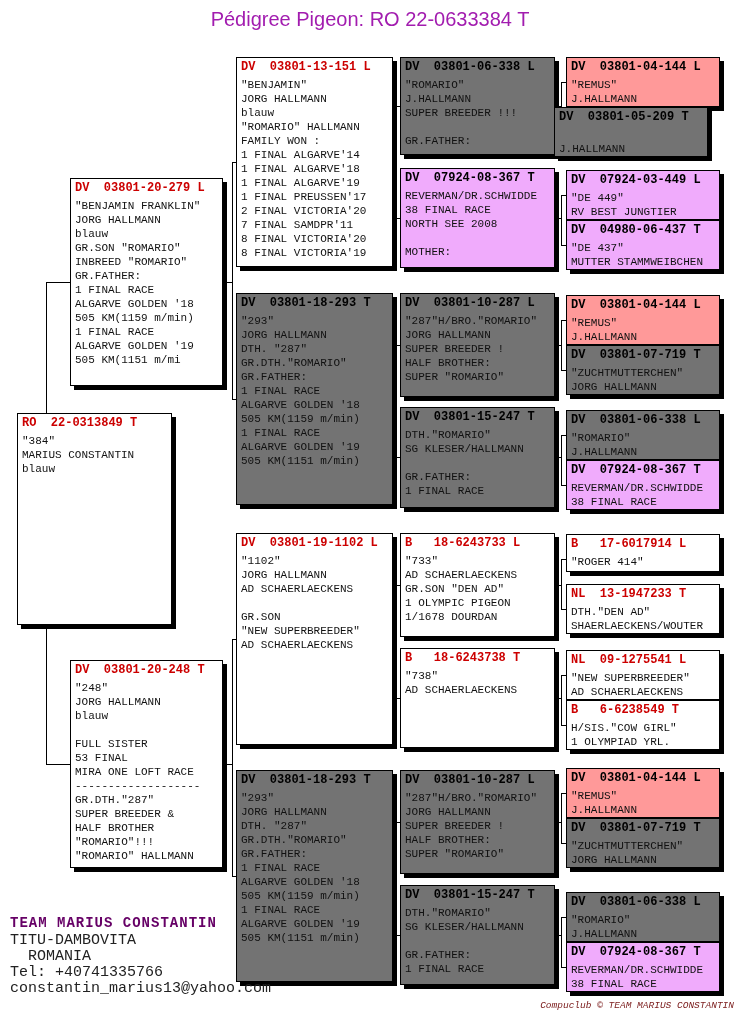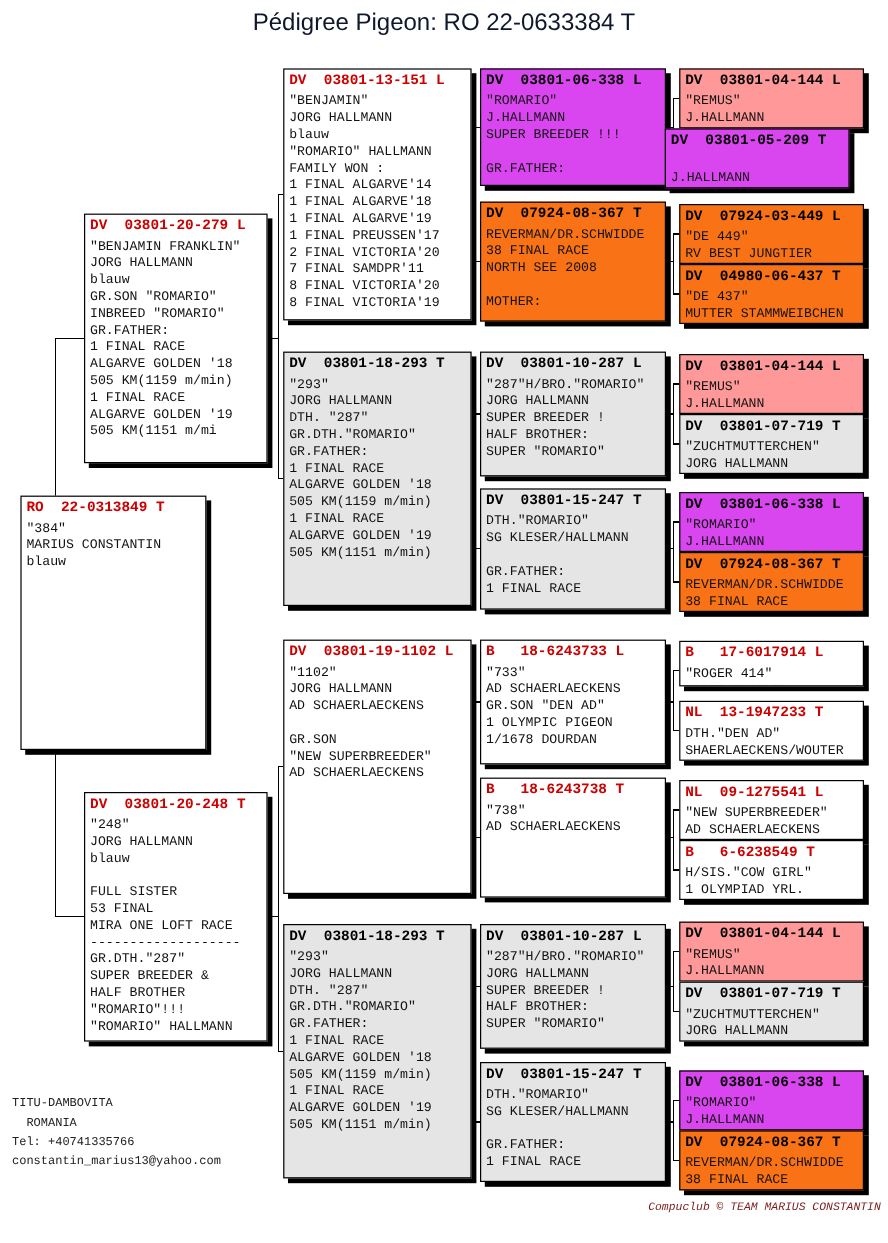--- a/index.html
+++ b/index.html
@@ -1,31 +1,31 @@
 <!DOCTYPE html>
 <html><head>
 <meta charset="utf-8">
 <title>Pedigree</title>
 <style>
   html,body{margin:0;padding:0;}
   body{width:740px;height:1036px;position:relative;background:#ffffff;overflow:hidden;
        font-family:"Liberation Mono",monospace;}
   .title{position:absolute;top:8px;left:0;width:740px;text-align:center;
-         font-family:"Liberation Sans",sans-serif;font-size:20px;color:#0f172a;}
+         font-family:"Liberation Sans",sans-serif;font-size:20px;color:#a21caf;}
   svg.connectors{position:absolute;left:0;top:0;pointer-events:none;}
   .pbox{position:absolute;border:1px solid #000;box-shadow:4px 4px 0 #000;background:#fff;
         box-sizing:border-box;padding:2px 2px 0 4px;overflow:hidden;}
   .hdr{font-size:12px;font-weight:bold;line-height:15px;white-space:pre;color:#000;}
   .hdr.red{color:#cc0000;}
   .bodytxt{font-size:11px;line-height:14px;white-space:pre;margin-top:3px;color:#111;}
-  .bg-white{background:#ffffff;} .bg-cyan{background:#e5e5e5;} .bg-yellow{background:#d946ef;}
-  .bg-green{background:#f97316;} .bg-pink{background:#ff9999;}
+  .bg-white{background:#ffffff;} .bg-cyan{background:#737373;} .bg-yellow{background:#737373;}
+  .bg-green{background:#f0abfc;} .bg-pink{background:#ff9999;}
   .owner{position:absolute;left:10px;top:913px;}
   .owner-name{font-size:14px;font-weight:bold;color:#660066;letter-spacing:1px;line-height:20px;}
-  .owner-details{font-size:10px;line-height:16px;white-space:pre;color:#222;}
+  .owner-details{font-size:15px;line-height:16px;white-space:pre;color:#222;}
   .footer{position:absolute;left:520px;top:1000px;width:214px;text-align:right;
           font-size:9.5px;font-style:italic;color:#7a1a1a;}
 </style>
 </head>
 <body>
 
 <div class="title">Pédigree Pigeon: RO  22-0633384 T</div>
 
 <svg class="connectors" width="740" height="1036">
   <g stroke="#000000" stroke-width="1" shape-rendering="crispEdges">
@@ -327,19 +327,20 @@
   <div class="bodytxt">"ROMARIO"
 J.HALLMANN</div>
 </div>
 <div class="pbox bg-green" style="left:566px;top:942px;width:154px;height:50px">
   <div class="hdr">DV  07924-08-367 T</div>
   <div class="bodytxt">REVERMAN/DR.SCHWIDDE
 38 FINAL RACE</div>
 </div>
 
 <div class="owner">
+  <div class="owner-name">TEAM MARIUS CONSTANTIN</div>
   <div class="owner-details">TITU-DAMBOVITA
   ROMANIA
 Tel: +40741335766
 constantin_marius13@yahoo.com</div>
 </div>
 
 <div class="footer">Compuclub © TEAM MARIUS CONSTANTIN</div>
 
 </body></html>

